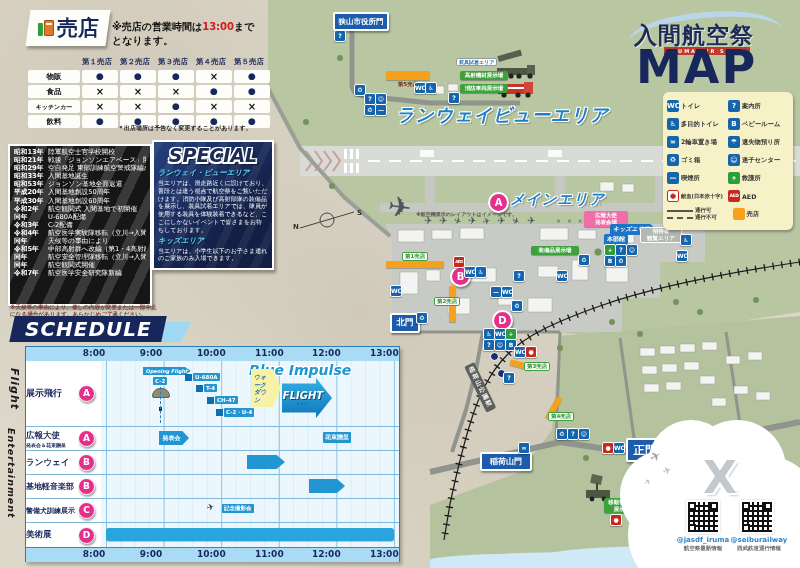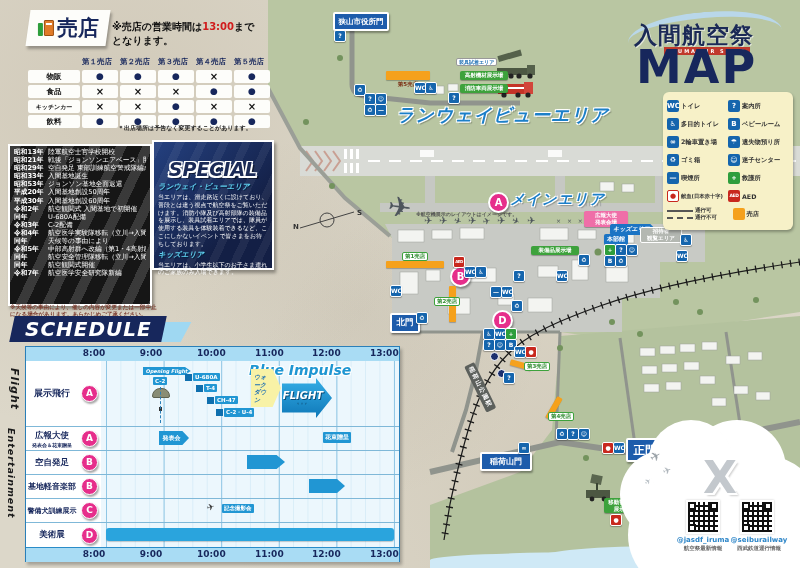--- a/index.html
+++ b/index.html
@@ -77,21 +77,21 @@
   .sched-chev{position:absolute;left:16px;top:8px;width:160px;height:20px;background:#9fd8f2;transform:skewX(-28deg)}
   .sched-navy{position:absolute;left:2px;top:2px;width:152px;height:26px;background:#17275c;transform:skewX(-12deg);
         display:flex;align-items:center;justify-content:center}
   .sched-navy span{color:#fff;font-style:italic;font-weight:900;font-size:20px;letter-spacing:1px;transform:skewX(12deg)}
   
   .stable{position:absolute;left:25px;top:346px;width:373px;height:214px;border:1px solid #2a7fb8;background:#fff;box-shadow:2px 3px 3px rgba(0,0,0,.25)}
   .sbar{position:absolute;left:0;width:373px;height:14px;background:#a9dcf4}
   .sbar .tl{position:absolute;top:1px;width:24px;text-align:center;font-size:9px;font-weight:900;color:#17275c}
   .scol-label{position:absolute;left:0;top:14px;width:52px;height:186px;background:#fff;border-right:1px solid #7fb8d8}
   .scol-badge{position:absolute;left:52px;top:14px;width:23px;height:186px;background:#fff;border-right:1px solid #7fb8d8}
-  .srow{box-sizing:border-box;border-bottom:1px solid #7fb8d8;display:flex;align-items:center;justify-content:center;flex-direction:column}
+  .srow{box-sizing:border-box;border-bottom:1px solid #7fb8d8;display:flex;align-items:flex-start;justify-content:center;flex-direction:column}
   .srow .m{font-weight:900;color:#17275c}
   .chart{position:absolute;left:75px;top:14px;width:298px;height:186px}
   .cstrip{box-sizing:border-box;border-bottom:1px solid #7fb8d8;background-color:#ecf7fd;
         background-image:linear-gradient(90deg,#8fc6e4 0 1px,transparent 1px),linear-gradient(90deg,#d9edf8 0 1px,transparent 1px);
         background-size:57.6px 100%,14.4px 100%;background-position:5px 0,5px 0}
   .vlabel{position:absolute;writing-mode:vertical-rl;text-orientation:sideways;
         font-weight:900;font-style:italic;color:#1a1a1a;letter-spacing:1px}
   .chip{position:absolute;display:flex;align-items:center}
   .chip .sq{width:7px;height:7px;background:#0f6fae;flex:none;margin-right:1px}
   .chip .lb{background:#2196d3;color:#fff;font-size:5.5px;font-weight:bold;padding:1px 2px;white-space:nowrap;border-radius:1px}
@@ -619,21 +619,21 @@
       </div>
     <div class="hrow">
         <span class="y">令和7年</span>
         <span class="e">航空医学安全研究隊新編</span>
       </div>
   </div>
 </div>
 <div class="hist-foot">※天候等の事由により、催しの内容が変更または一部中止になる場合があります。あらかじめご了承ください。</div>
 
 <div class="special">
-  <div class="panel-title" style="font-size:19px;margin-top:16px">SPECIAL</div>
+  <div class="panel-title" style="font-size:19px;margin-top:2px">SPECIAL</div>
   <div class="sh">ランウェイ・ビューエリア</div>
   <div class="sb">当エリアは、滑走路近くに設けており、普段とは違う視点で航空祭をご覧いただけます。消防小隊及び高射部隊の装備品を展示し、装具試着エリアでは、隊員が使用する装具を体験装着できるなど、ここにしかないイベントで皆さまをお待ちしております。</div>
   <div class="sh">キッズエリア</div>
   <div class="sb">当エリアは、小学生以下のお子さま連れのご家族のみ入場できます。</div>
 </div>
 
 <div class="sched-title-wrap">
   <div class="sched-chev"></div>
   <div class="sched-navy">
       <span>SCHEDULE</span>
@@ -662,21 +662,21 @@
 
   <div class="scol-label">
     <div class="srow" style="height:66px">
         <span class="m" style="font-size:9px">展示飛行</span>
       </div>
     <div class="srow" style="height:24px">
         <span class="m" style="font-size:8.5px">広報大使</span>
         <span style="font-size:5px;color:#17275c;font-weight:bold">発表会＆花束贈呈</span>
       </div>
     <div class="srow" style="height:24px">
-        <span class="m" style="font-size:8.5px">空自発足</span>
+        <span class="m" style="font-size:8.5px">ランウェイ</span>
       </div>
     <div class="srow" style="height:24px">
         <span class="m" style="font-size:8px">基地軽音楽部</span>
       </div>
     <div class="srow" style="height:24px">
         <span class="m" style="font-size:7px">警備犬訓練展示</span>
       </div>
     <div class="srow" style="height:24px;border-bottom:none">
         <span class="m" style="font-size:8.5px">美術展</span>
       </div>

